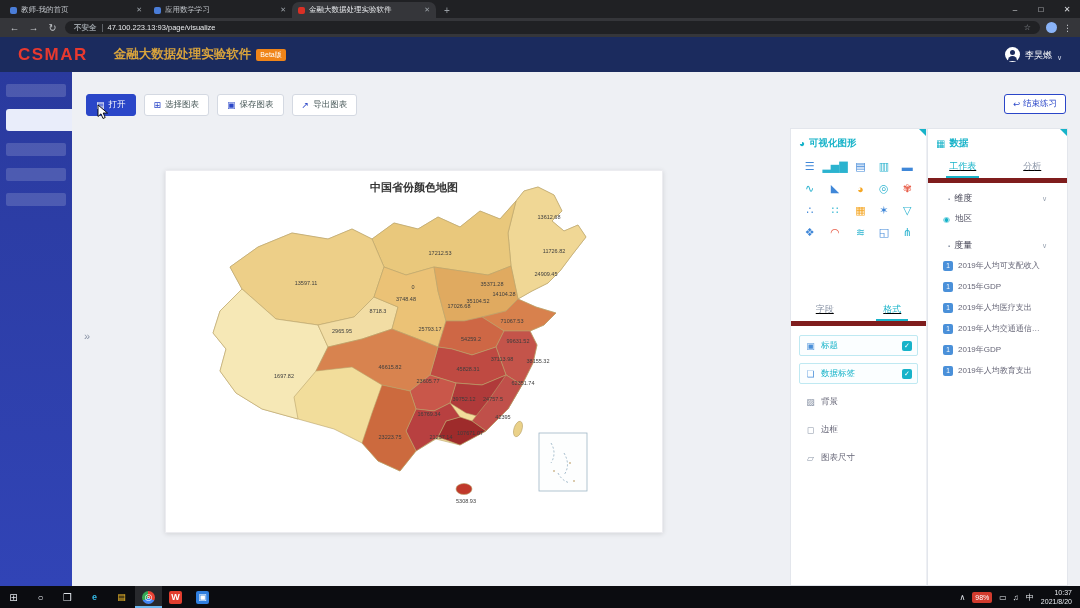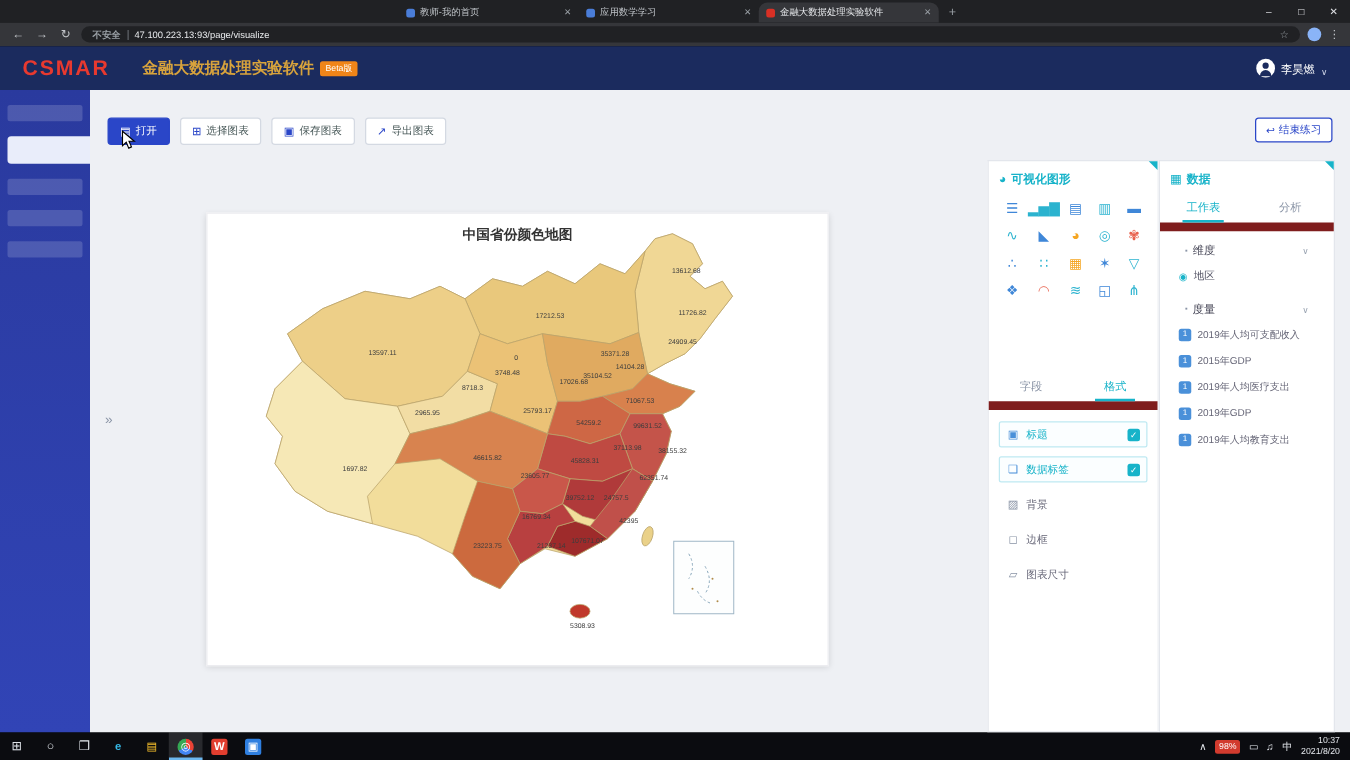--- a/index.html
+++ b/index.html
@@ -1,20 +1,20 @@
 <!DOCTYPE html>
 <html><head>
 <meta charset="utf-8">
 <style>
   html,body{margin:0;padding:0;background:#000;}
   #page{position:relative;width:1080px;height:608px;overflow:hidden;
         font-family:"Liberation Sans","DejaVu Sans",sans-serif;
         -webkit-font-smoothing:antialiased;}
   
-  .tabstrip{position:absolute;left:0;top:0;width:100%;height:18px;background:#202124;display:flex;align-items:flex-end;justify-content:center;}
+  .tabstrip{position:absolute;left:0;top:0;width:100%;height:18px;background:#202124;display:flex;align-items:flex-end;}
   .tabs{display:flex;align-items:flex-end;padding-left:4px;height:18px;}
   .tab{width:132px;height:16px;display:flex;align-items:center;gap:4px;padding:0 6px;
        border-radius:7px 7px 0 0;color:#bdc1c6;font-size:7.5px;overflow:hidden;}
   .tab[data-active="true"]{background:#35363a;color:#e8eaed;}
   .favicon{width:7px;height:7px;border-radius:2px;flex:none;}
   .tab-title{white-space:nowrap;overflow:hidden;text-overflow:ellipsis;flex:1;}
   .tab-close{font-size:7px;color:#9aa0a6;flex:none;}
   .newtab{color:#9aa0a6;font-size:10px;margin:0 0 2px 8px;}
   .winctl{position:absolute;right:0;top:0;height:18px;display:flex;}
   .winctl span{width:26px;height:18px;display:flex;align-items:center;justify-content:center;color:#dfe1e5;font-size:8px;}
@@ -56,21 +56,21 @@
   svg.map{position:absolute;left:0;top:0;}
   .maplabels span{position:absolute;transform:translate(-50%,-50%);font-size:5.5px;color:#3d3d3d;white-space:nowrap;}
   
   .vizpanel{position:absolute;left:718px;top:56px;width:137px;bottom:0;background:#fff;border:1px solid #e3e6ec;border-right:1px solid #eef0f4;box-sizing:border-box;}
   .datapanel{position:absolute;left:855px;top:56px;width:141px;bottom:0;background:#fff;border:1px solid #e3e6ec;box-sizing:border-box;}
   .phead{position:relative;display:flex;align-items:center;gap:4px;padding:8px 8px 5px;color:#17b3c9;font-size:9.5px;font-weight:bold;}
   .phead .picon{font-size:10px;font-weight:normal;}
   .corner{position:absolute;top:0;right:0;width:0;height:0;border-top:7px solid #17b3c9;border-left:7px solid transparent;}
   .icongrid{display:grid;grid-template-columns:repeat(5,1fr);gap:7px 2px;padding:4px 8px;}
   .cicon{height:15px;display:flex;align-items:center;justify-content:center;font-size:11px;}
-  .subtabs{display:flex;border-bottom:7px solid #7f1d1d;}
+  .subtabs{display:flex;border-bottom:5px solid #7f1d1d;text-decoration:underline;}
   .viztabs{margin-top:54px;}
   .subtab{flex:1;text-align:center;font-size:9px;color:#8a94a6;padding:5px 0;position:relative;}
   .subtab[data-active="true"]{color:#17b3c9;}
   .subtab[data-active="true"]::after{content:"";position:absolute;left:26%;right:26%;bottom:0;height:2px;background:#17b3c9;}
   .fmtlist{padding:9px 8px;display:flex;flex-direction:column;gap:7px;}
   .fmtrow{height:19px;display:flex;align-items:center;gap:5px;padding:0 5px;font-size:8.5px;color:#667;border:1px solid transparent;border-radius:2px;}
   .fmtrow[data-hl="true"]{border-color:#bfe9f2;background:#fbfeff;color:#17b3c9;}
   .fmt-icon{font-size:9px;color:#8a94a6;width:11px;text-align:center;}
   .fmtrow[data-hl="true"] .fmt-icon{color:#4a90d9;}
   .chk{margin-left:auto;width:10px;height:10px;border-radius:2px;background:#17b3c9;color:#fff;font-size:7px;display:none;align-items:center;justify-content:center;}
@@ -422,20 +422,24 @@
           <div class="measitem">
             <span class="num1">1</span>
             <span class="measlabel">2015年GDP</span>
           </div>
 
           <div class="measitem">
             <span class="num1">1</span>
             <span class="measlabel">2019年人均医疗支出</span>
           </div>
 
+          <div class="measitem">
+            <span class="num1">1</span>
+            <span class="measlabel">2019年人均交通通信…</span>
+          </div>
 
           <div class="measitem">
             <span class="num1">1</span>
             <span class="measlabel">2019年GDP</span>
           </div>
 
           <div class="measitem">
             <span class="num1">1</span>
             <span class="measlabel">2019年人均教育支出</span>
           </div>

